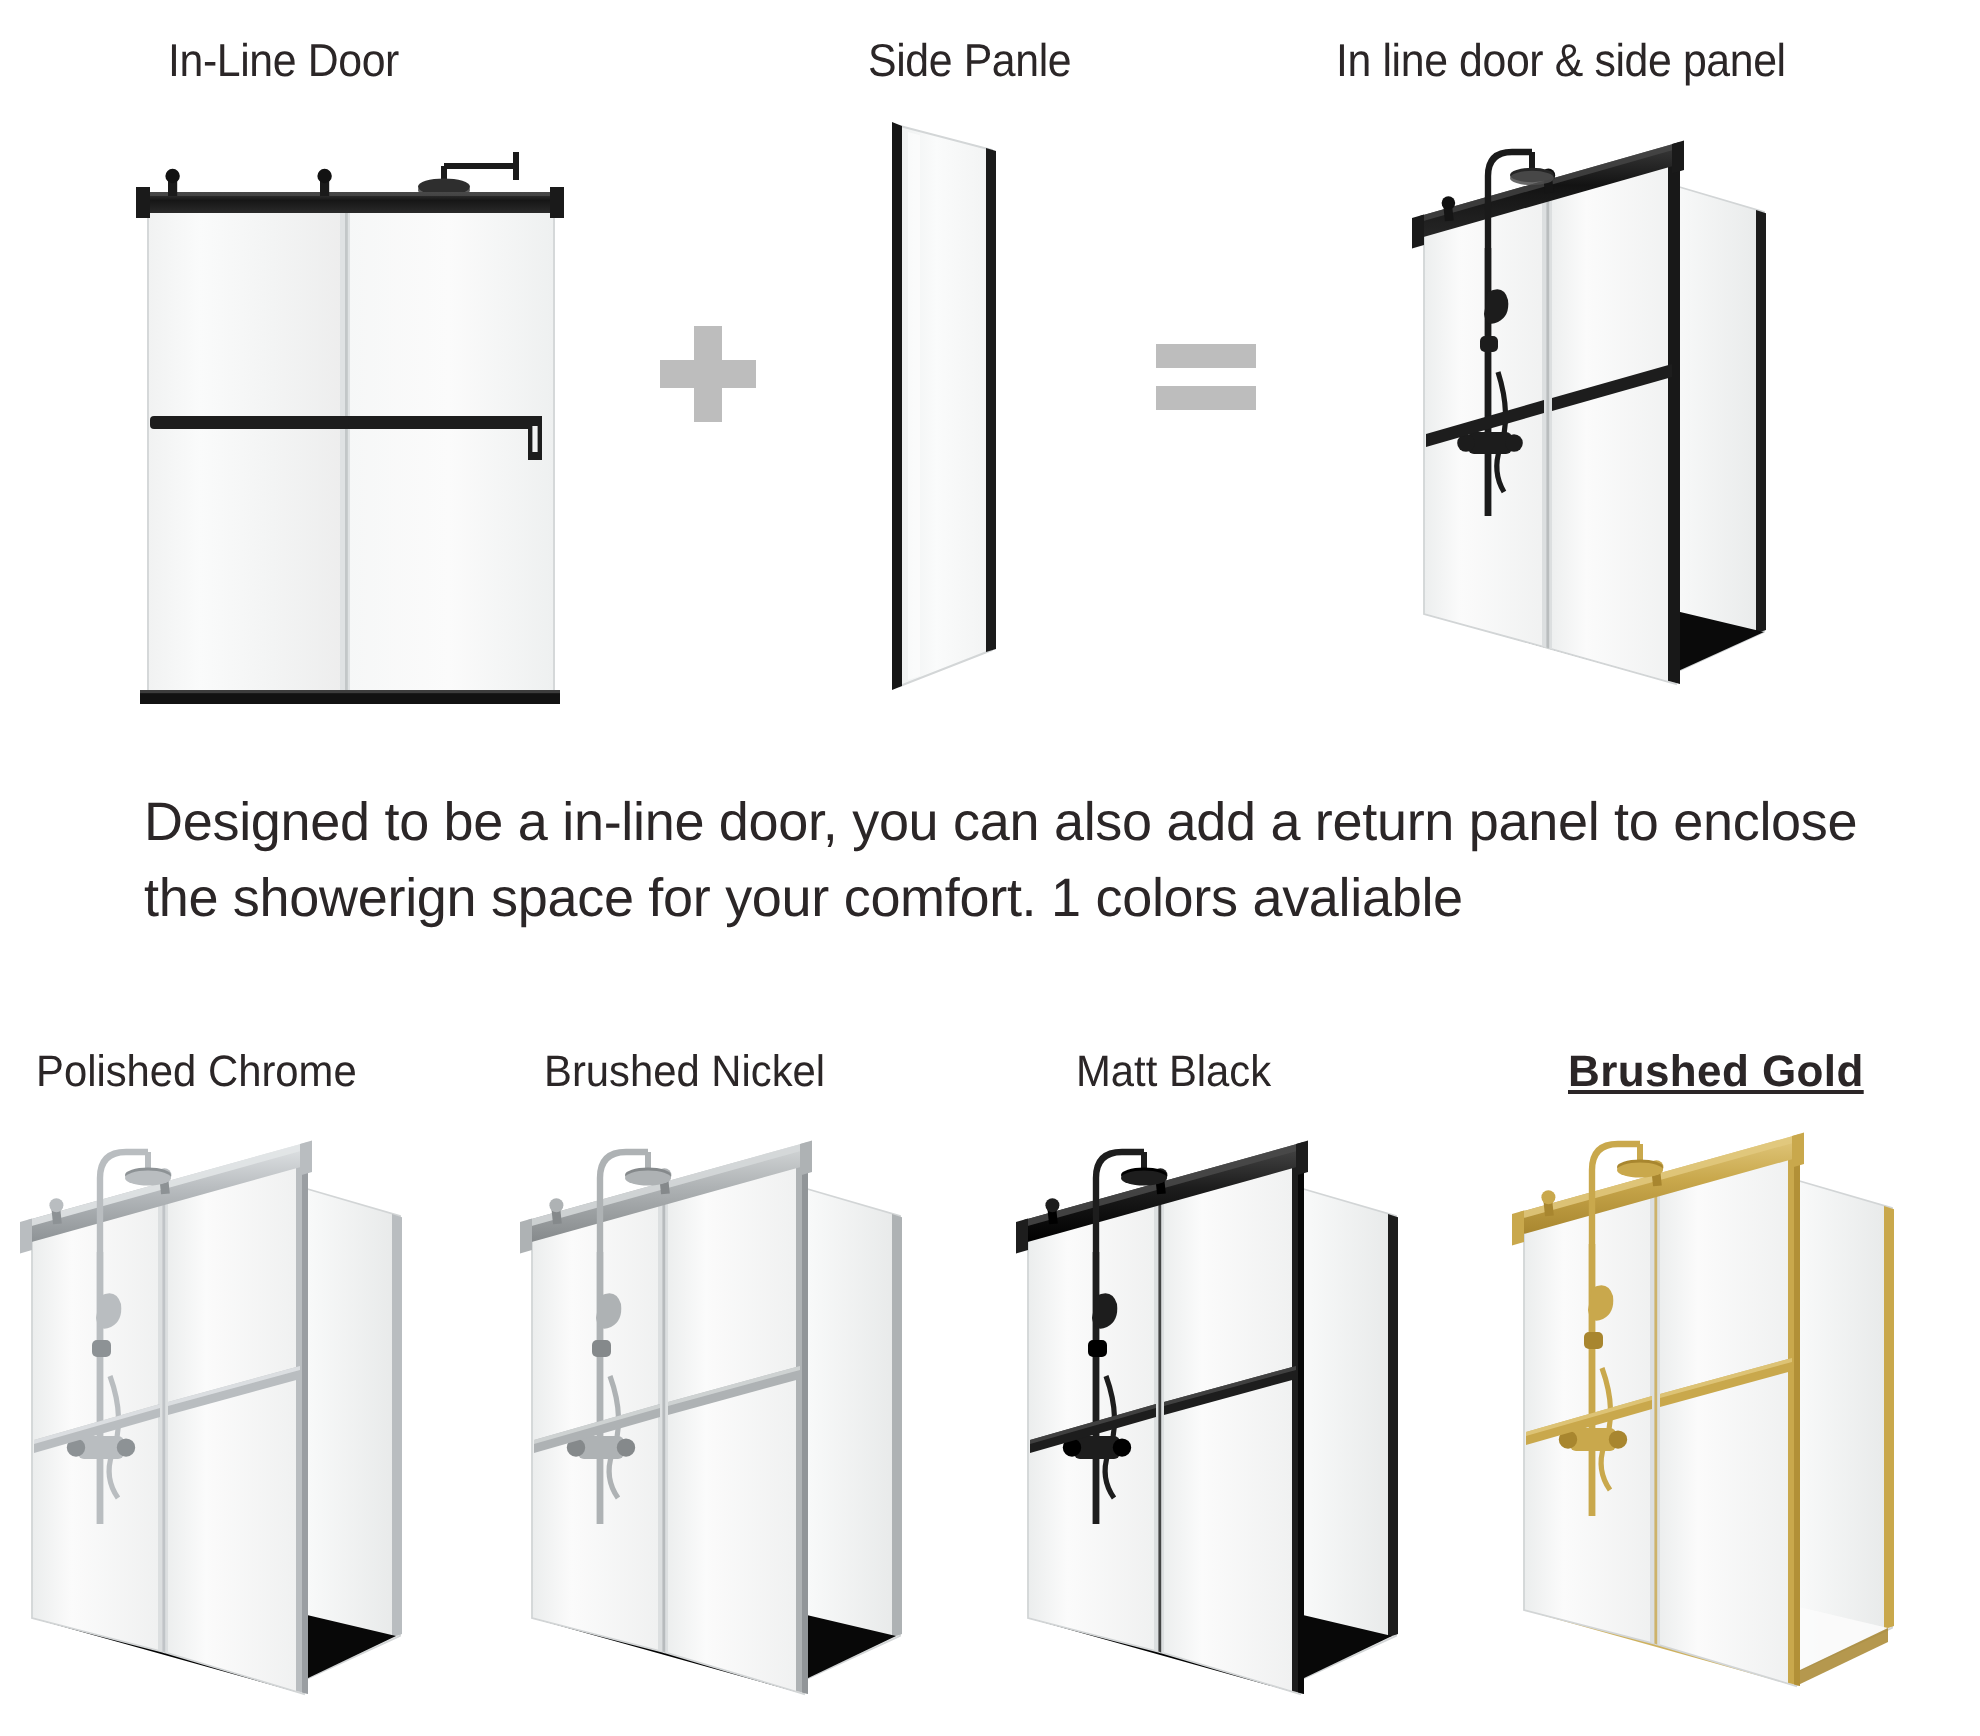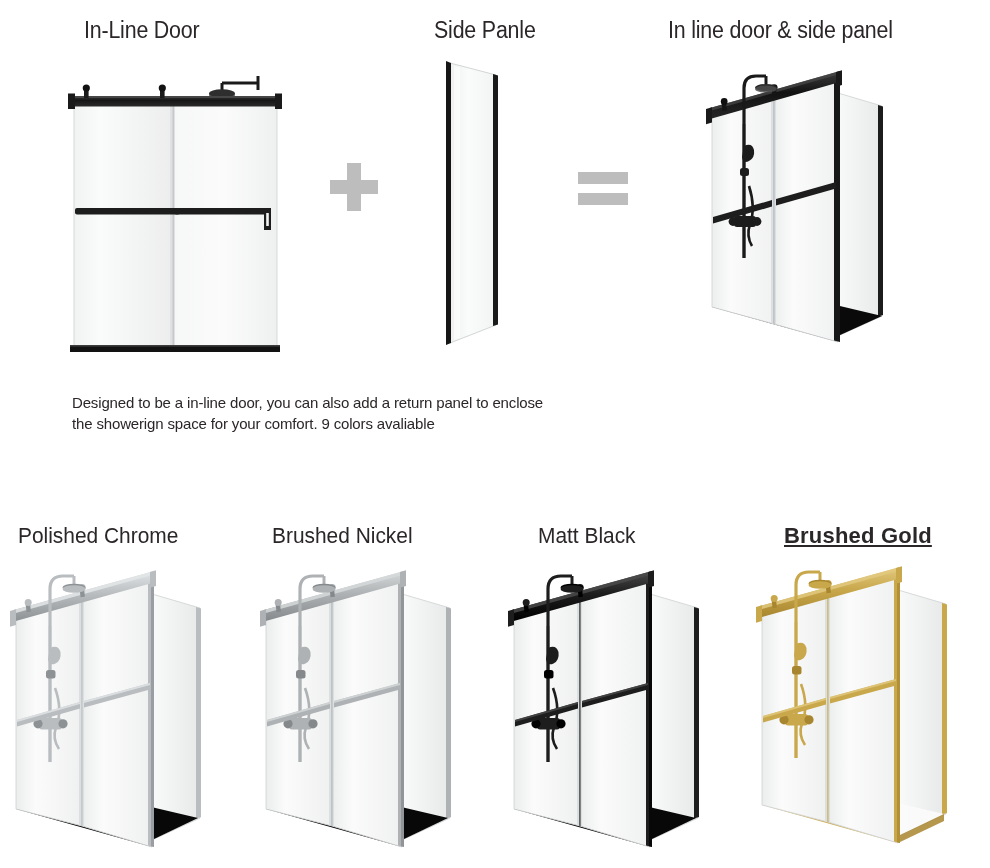--- a/index.html
+++ b/index.html
@@ -37,21 +37,21 @@
   #h-inline   { left: 84px;  top: 18px; }
   #h-side     { left: 434px; top: 18px; }
   #h-combo    { left: 668px; top: 18px; }
 
   
   #desc {
     position: absolute;
     left: 72px;
     top: 392px;
     width: 830px;
-    font-size: 15px;
+    font-size: 27px;
     line-height: 1.42;
     color: #2b2627;
     letter-spacing: -0.15px;
   }
   #desc span { display: block; white-space: nowrap; }
 
   
   .finish-label {
     position: absolute;
     top: 523px;
@@ -538,14 +538,14 @@
 
   <polygon points="15,164 78,146 78,152.5 15,170.5" fill="#c9a84c"></polygon>
   <polygon points="82,145 148,127 148,133.5 82,151.5" fill="#c9a84c"></polygon>
   <polygon points="15,164 78,146 78,148 15,166" fill="#e2c97f" opacity="0.8"></polygon>
   <polygon points="82,145 148,127 148,129 82,147" fill="#e2c97f" opacity="0.8"></polygon>
 </svg>
   </div>
 
 <div id="desc">
   <span>Designed to be a in-line door, you can also add a return panel to enclose</span>
-  <span>the showerign space for your comfort. 9 colors avaliable</span>
+  <span>the showerign space for your comfort. 1 colors avaliable</span>
 </div>
 
 </body></html>

